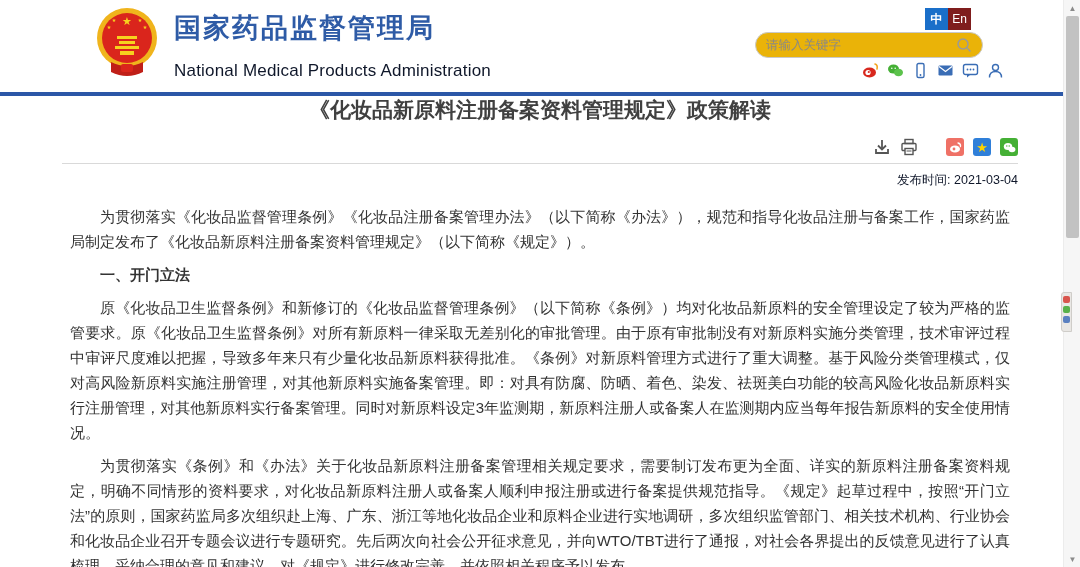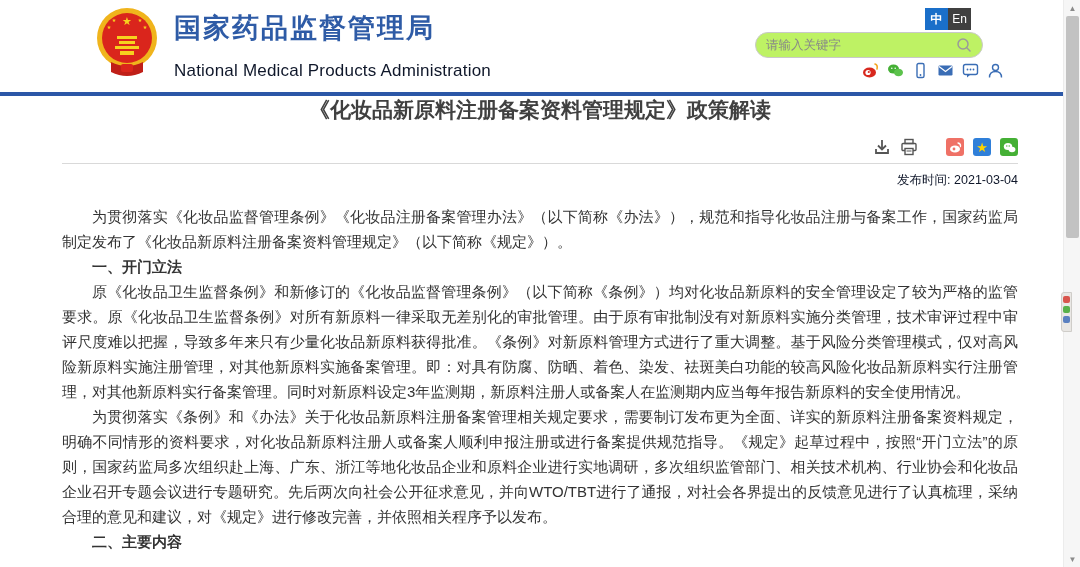--- a/index.html
+++ b/index.html
@@ -11,24 +11,24 @@
   }
   
   .header { position:relative; height:92px; background:#fff; }
   .logo { position:absolute; left:94px; top:6px; width:66px; height:72px; }
   .site-names { position:absolute; left:174px; top:12px; }
   .site-name-zh { font-size:27px; font-weight:bold; color:#2e5ba6; letter-spacing:2px; line-height:32px; }
   .site-name-en { font-size:17px; color:#0f172a; margin-top:17px; letter-spacing:.2px; }
   .lang-toggle { position:absolute; left:925px; top:8px; display:flex; }
   .lang-btn { width:23px; height:22px; font-size:12px; display:flex; align-items:center; justify-content:center; cursor:pointer; }
   .lang-zh { background:#1a6fc9; color:#fff; font-weight:bold; }
-  .lang-en { background:#404040; color:#fff; }
+  .lang-en { background:#7f1d1d; color:#fff; }
   .search-box {
     position:absolute; left:755px; top:32px; width:228px; height:26px;
-    border:1px solid #c9c9c9; border-radius:14px; background:#bef264;
+    border:1px solid #c9c9c9; border-radius:14px; background:#eab308;
     display:flex; align-items:center; padding:0 10px;
   }
   .search-input { flex:1; border:none; outline:none; font-size:12.5px; color:#333; background:transparent; }
   .search-input::placeholder { color:#888; }
   .search-glyph { width:16px; height:16px; flex:0 0 auto; }
   .social-row { position:absolute; left:862px; top:62px; display:flex; gap:8px; align-items:center; }
   .social-row svg { width:17px; height:17px; display:block; }
   
   .blue-bar { height:4px; background:#2b57a7; }
   
@@ -37,21 +37,21 @@
   .tools-row { display:flex; justify-content:flex-end; align-items:center; gap:9px; margin-top:13px; height:20px; }
   .tool-gap { width:10px; }
   .tool-icon { width:18px; height:18px; display:block; cursor:pointer; }
   .share-sq { width:18px; height:18px; border-radius:3px; display:flex; align-items:center; justify-content:center; cursor:pointer; }
   .share-weibo { background:#ef7166; }
   .share-qzone { background:#2f7fd9; color:#ffd400; font-size:13px; line-height:1; }
   .share-wechat { background:#45b035; }
   .title-divider { border-bottom:1px solid #d9d9d9; margin-top:6px; }
   .date-row { text-align:right; font-size:12.5px; color:#0f172a; margin-top:8px; }
   .article-body { margin-top:15px; font-size:15px; line-height:25px; text-align:justify; color:#333; }
-  .article-body p { text-indent:2em; margin:0; }
+  .article-body p { text-indent:2em; margin:8px; }
   .article-body p.heading { font-weight:bold; }
   
   .scrollbar { position:absolute; right:0; top:0; width:17px; height:567px; background:#f6f6f6; border-left:1px solid #ececec; }
   .sb-arrow { position:absolute; left:0; width:17px; height:16px; display:flex; align-items:center; justify-content:center; font-size:8px; color:#8a8a8a; cursor:pointer; }
   .sb-up { top:0; }
   .sb-down { bottom:0; }
   .sb-thumb { position:absolute; left:2px; top:16px; width:13px; height:222px; background:#c2c2c2; border-radius:2px; cursor:pointer; }
   
   .floating-widget { position:absolute; right:8px; top:292px; width:11px; height:40px; background:#e9e7e4; border:1px solid #cfcdc9; border-radius:3px 0 0 3px; overflow:hidden; cursor:pointer; }
   .fw-dot { width:7px; height:7px; margin:3px auto 0; border-radius:2px; }

